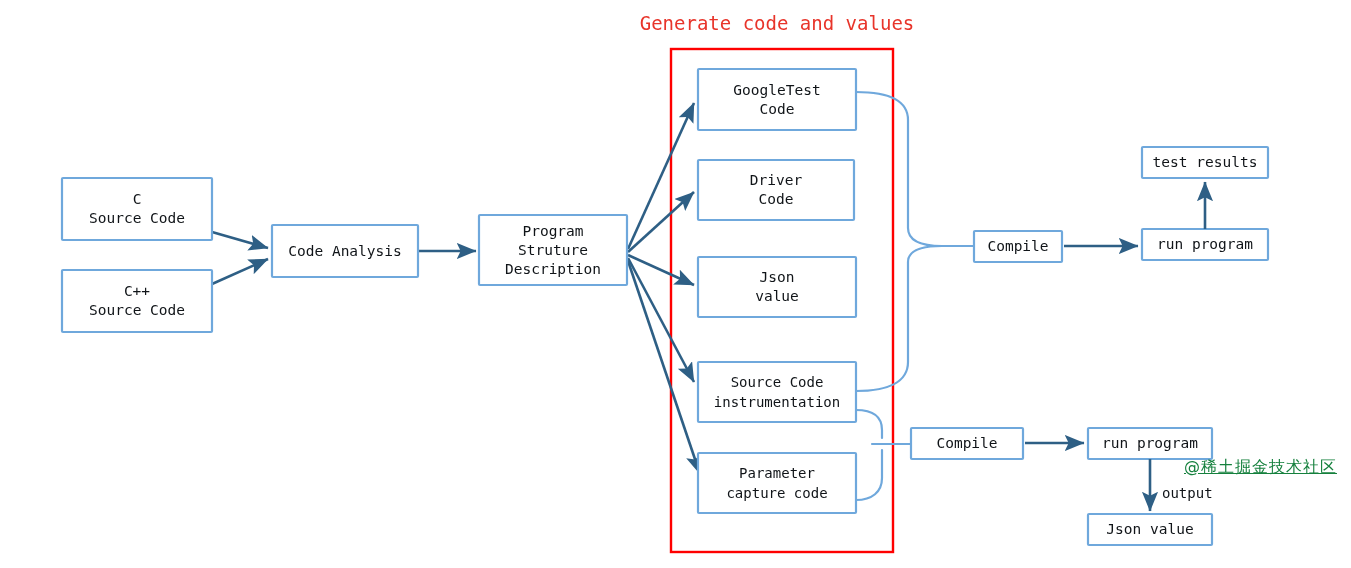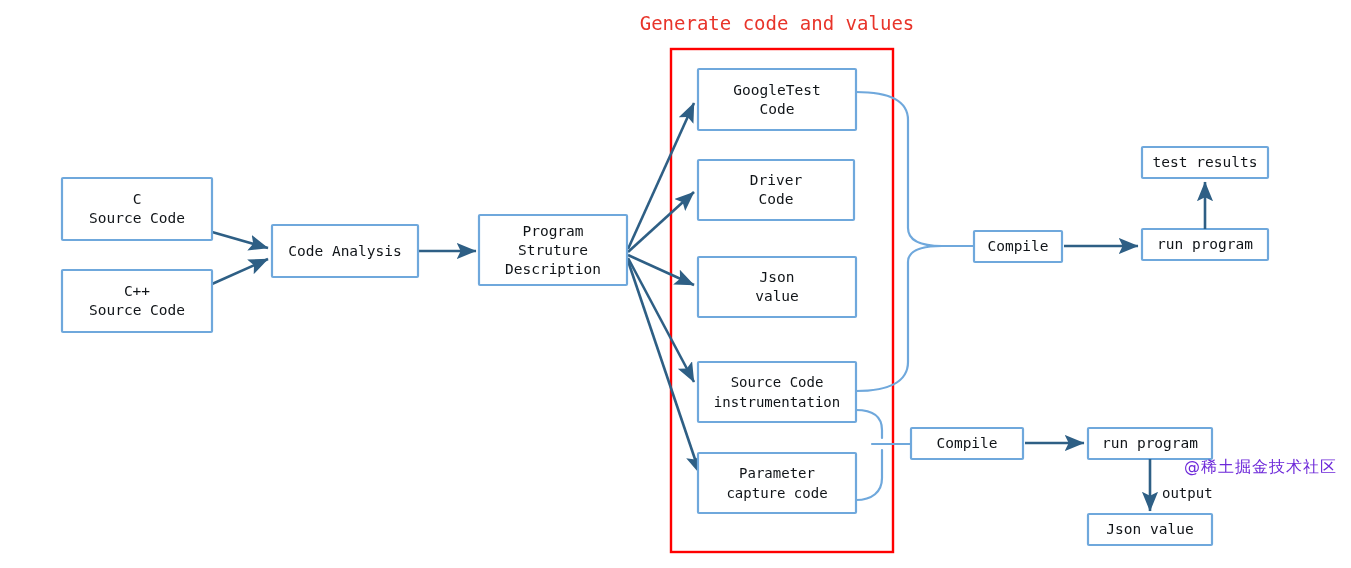--- a/index.html
+++ b/index.html
@@ -75,23 +75,24 @@
     text-anchor: start;
     dominant-baseline: middle;
     white-space: pre;
   }
   .watermark {
     position: absolute;
     right: 14px;
     bottom: 10px;
     font-family: "DejaVu Sans", "Liberation Sans", sans-serif;
     font-size: 16px;
-    color: #6d28d9;
+    color: #15803d;
     letter-spacing: 1px;
     user-select: none;
+    text-decoration: underline;
   }
 </style>
 </head>
 <body>
 
 <div id="diagram-root">
 
   <svg id="flow" viewBox="0 0 1351 568">
     <defs>
       <marker id="arrowhead" markerWidth="9" markerHeight="9" refX="7.4" refY="3.1" orient="auto" markerUnits="strokeWidth">

